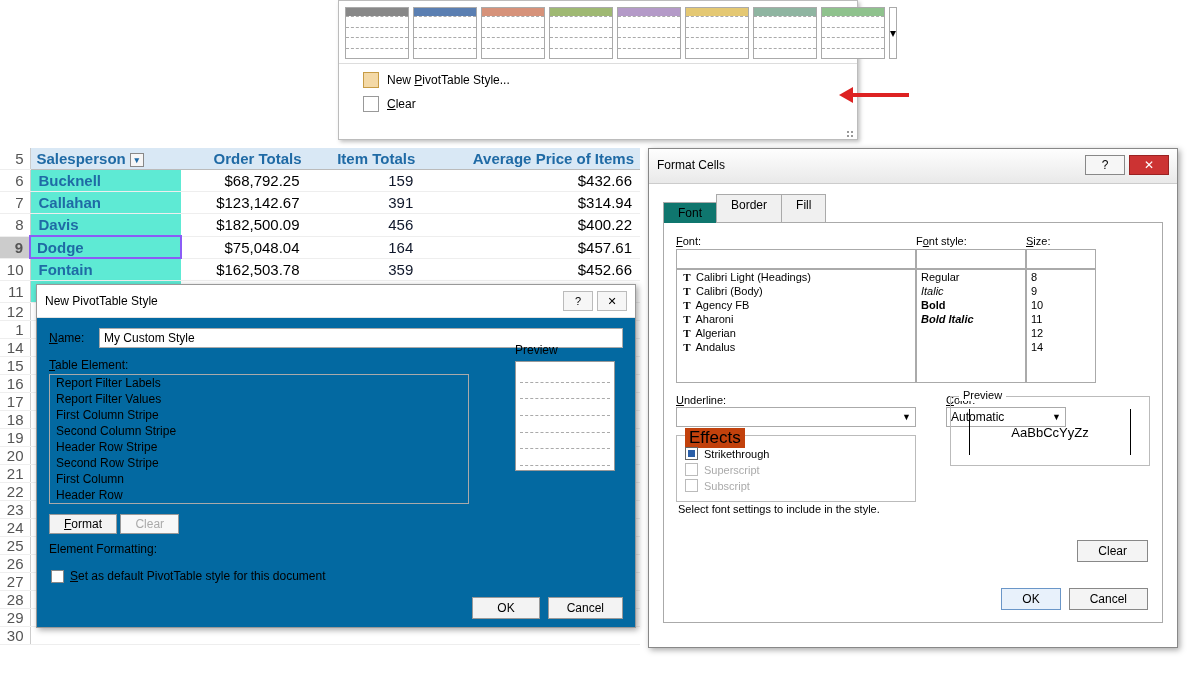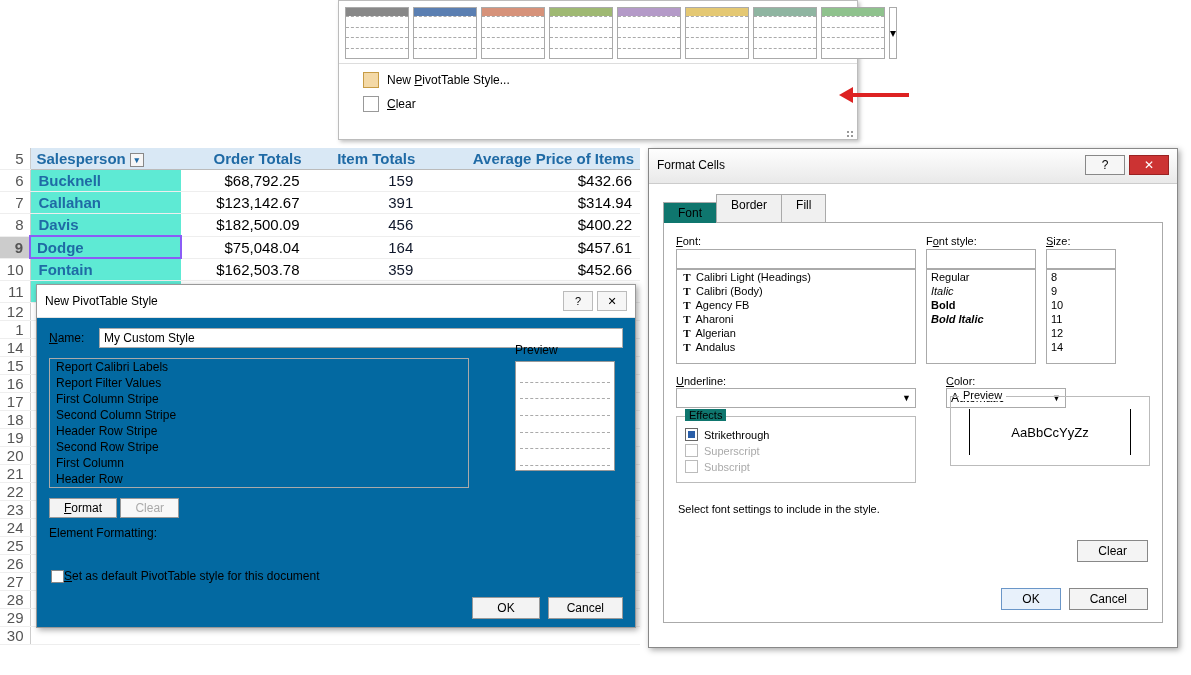--- a/index.html
+++ b/index.html
@@ -57,54 +57,54 @@
   .listbox { width:420px; height:130px; border:1px solid #aaa; overflow-y:scroll; font-size:12px; }
   .listbox div { padding:1px 6px; cursor:pointer; }
   .listbox div.sel { background:#cde4f7; }
   .preview-box { position:absolute; right:20px; top:58px; width:100px; }
   .preview-box .pbox { border:1px solid #999; width:100px; height:110px; margin-top:4px; background:#fff; display:flex; flex-direction:column; padding:4px;}
   .preview-box .pr-line { flex:1; border-bottom:1px dashed #aaa; }
   .btn-row { margin:10px 0 8px 0; }
   .btn { border:1px solid #999; background:#f3f3f3; padding:2px 14px; font-size:12px; cursor:pointer; }
   .btn[disabled] { color:#aaa; background:#f8f8f8; cursor:default; }
   .elem-format { margin-top:6px; }
-  .chk-row { position:absolute; left:14px; bottom:44px; display:flex; align-items:flex-end; }
+  .chk-row { position:absolute; left:14px; bottom:44px; display:flex; align-items:flex-end; gap:6px; }
   .chk { width:13px; height:13px; border:1px solid #888; background:#fff; display:inline-block; }
   .dlg-footer { position:absolute; bottom:8px; right:12px; display:flex; gap:8px; }
 
   
   .dlg2 { position:absolute; left:648px; top:148px; width:530px; height:500px; background:#fff; border:1px solid #888; box-shadow:2px 2px 6px rgba(0,0,0,0.35); }
   .dlg2-titlebar { background:linear-gradient(#fefefe,#e9e9e9); border-bottom:1px solid #ccc; padding:6px 8px 8px 8px; display:flex; align-items:center; }
   .dlg2-titlebar .title-text { flex:1; font-size:12px; }
   .dlg2-titlebar .winbtn { width:40px; height:20px; border:1px solid #888; margin-left:4px; text-align:center; line-height:18px; font-size:12px; }
   .dlg2-titlebar .winbtn.close { background:#c33; color:#fff; border-color:#922; }
   .dlg2-titlebar .winbtn.help { background:#f6f6f6; }
   .dlg2-body { padding:10px 14px; }
   .tabstrip { display:flex; border-bottom:1px solid #aaa; }
   .tab { border:1px solid #aaa; border-bottom:none; padding:3px 14px; background:#f0f0f0; margin-right:-1px; cursor:pointer; font-size:12px;}
   .tab.active { background:#0f766e; position:relative; top:1px;margin-top:7px; }
   .tabpane { border:1px solid #aaa; border-top:none; padding:12px; height:400px; position:relative; }
 
-  .font-cols { display:flex; gap:10px; }
+  .font-cols { display:flex; }
   .font-col { display:flex; flex-direction:column; }
   .font-col label { font-size:11px; margin-bottom:2px; }
   .font-col input.header { border:1px solid #aaa; padding:2px 4px; font-size:12px; margin-bottom:0; }
-  .font-list { border:1px solid #aaa; height:95px; overflow-y:scroll; font-size:11px; }
+  .font-list { border:1px solid #aaa; height:114px; overflow-y:scroll; font-size:11px; }
   .font-list div { padding:1px 4px; cursor:pointer; white-space:nowrap; }
   .font-list div.bold { font-weight:bold; }
   .font-list div.italic { font-style:italic; }
   .font-list div.bi { font-style:italic; font-weight:bold; }
   .T-icon { display:inline-block; width:12px; text-align:center; font-family:serif; font-weight:bold; font-size:11px; }
   .midrow { display:flex; gap:30px; margin-top:10px; }
   .midrow .col { flex:1; }
   .select { border:1px solid #aaa; height:20px; display:flex; align-items:center; padding:0 4px; justify-content:space-between; background:#fff; }
   .select .caret { font-size:9px; }
   .auto-select { width:120px; }
   .effects { border:1px solid #bbb; padding:8px 8px 6px 8px; margin-top:8px; width:240px; position:relative; }
-  .effects legend { position:absolute; top:-8px; left:8px; background:#0f766e; padding:0 4px; font-size:11px; }
+  .effects legend { position:absolute; top:-8px; left:8px; background:#c2410c; padding:0 4px; font-size:17px; }
   .eff-item { display:flex; align-items:center; gap:6px; font-size:11px; margin:3px 0;}
   .chkbox { width:13px; height:13px; border:1px solid #666; display:inline-block; background:#fff; position:relative;}
   .chkbox.filled:after { content:""; position:absolute; inset:2px; background:#2b5fa8; }
   .chkbox.dis { border-color:#bbb; }
   .prev2 { border:1px solid #bbb; padding:8px; margin-top:8px; width:200px; position:absolute; right:12px; top:165px; height:70px;}
   .prev2 legend { position:absolute; top:-8px; left:8px; background:#fff; padding:0 4px; font-size:11px; }
   .prev2-inner { height:46px; display:flex; align-items:center; justify-content:center; border-left:1px solid #000; border-right:1px solid #000; margin:4px 10px 0 10px; font-size:13px;}
   .hint { position:absolute; left:14px; top:280px; font-size:11px; }
   .dlg2-footer { position:absolute; right:14px; bottom:12px; display:flex; gap:8px; }
   .btn2 { border:1px solid #888; padding:3px 20px; font-size:12px; background:#f4f4f4; cursor:pointer;}
@@ -405,22 +405,23 @@
     <span class="title-text">New PivotTable Style</span>
     <span class="help">?</span>
     <span class="close">✕</span>
   </div>
   <div class="dlg1-body">
     <div class="field-row">
       <label><span class="underline-accel">N</span>ame:</label>
       <input type="text" value="My Custom Style" style="">
     </div>
     <div class="group">
+      <div class="group-label"><span class="underline-accel">T</span>able Element:</div>
       <div class="listbox" id="elem-list">
-          <div>Report Calibri Labels</div>
+          <div>Report Filter Labels</div>
           <div>Report Filter Values</div>
           <div>First Column Stripe</div>
           <div>Second Column Stripe</div>
           <div>Header Row Stripe</div>
           <div>Second Row Stripe</div>
           <div>First Column</div>
           <div>Header Row</div>
         </div>
       <div class="btn-row">
         <button class="btn"><span class="underline-accel">F</span>ormat</button>

